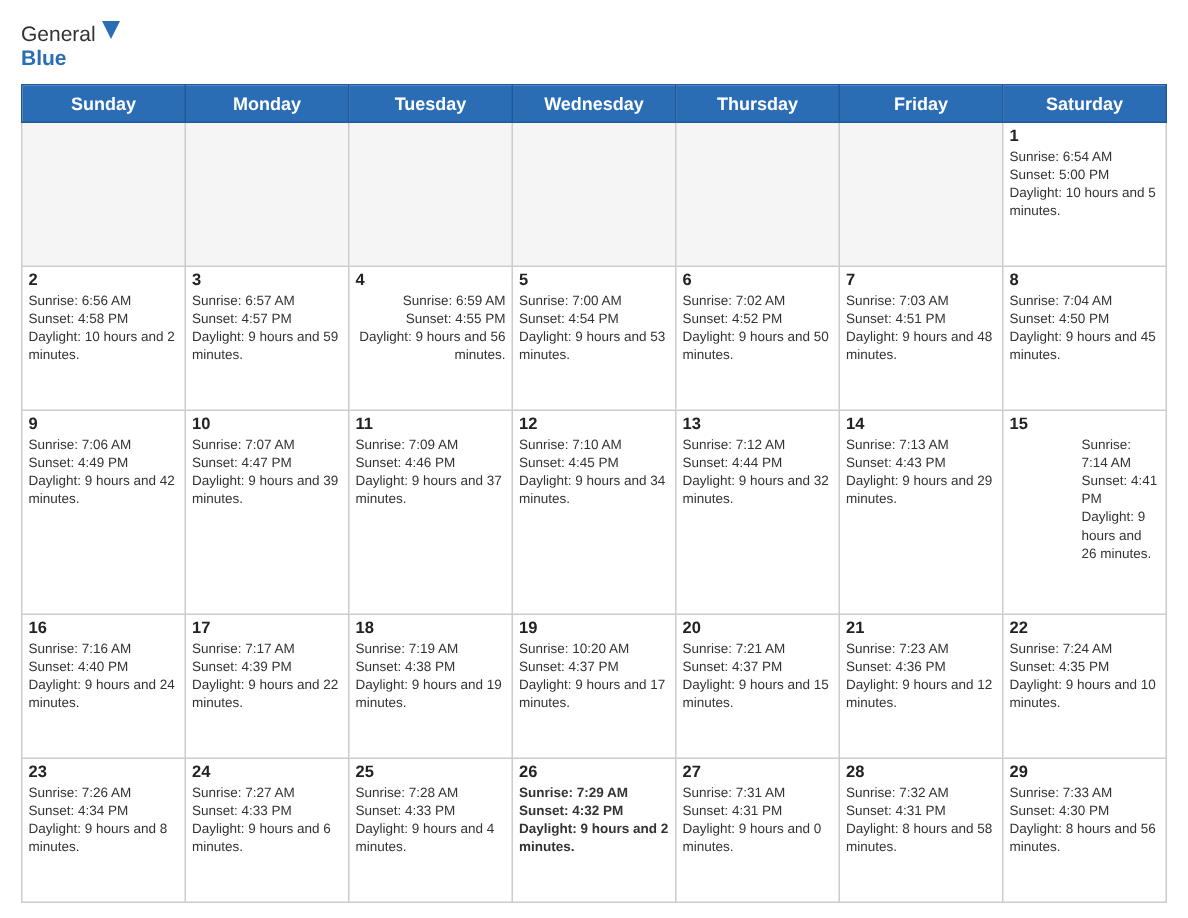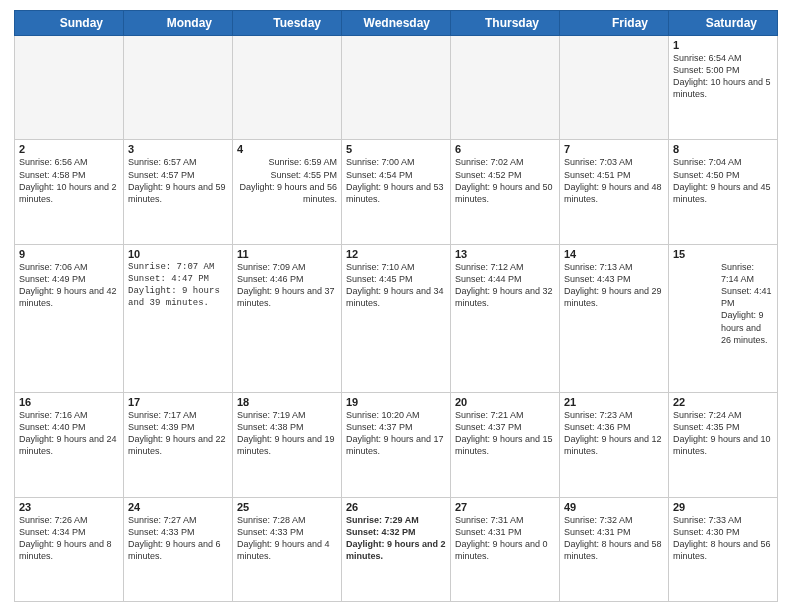--- a/index.html
+++ b/index.html
@@ -49,21 +49,21 @@
       border-collapse: collapse;
       width: 100%;
       table-layout: fixed;
     }
     .calendar th {
       background: #2a6db5;
       color: #fff;
       font-size: 12px;
       font-weight: bold;
       padding: 5px 20px;
-      text-align: right;
+      text-align: center;
       border: 1px solid #1e5a9a;
     }
     .calendar td {
       border: 1px solid #ccc;
       vertical-align: top;
       padding: 3px 4px;
       font-size: 9.5px;
       color: #222;
       background: #fff;
       height: 74px;
@@ -83,20 +83,33 @@
     .day-info {
       font-size: 9px;
       color: #333;
       line-height: 1.35;
     }
   </style>
 </head>
 <body>
 
 <div class="page">
+  <div class="header">
+    <div class="logo">
+<svg width="68" height="40" viewBox="0 0 68 40" xmlns="http://www.w3.org/2000/svg">
+  <text x="0" y="17" font-size="14" font-family="Arial, sans-serif" fill="#333" font-weight="normal">General</text>
+  <text x="0" y="33" font-size="14" font-family="Arial, sans-serif" fill="#2a6db5" font-weight="bold">Blue</text>
+  <polygon points="54,4 66,4 60,16" fill="#2a6db5"></polygon>
+</svg>
+      </div>
+    <div class="title-area">
+      <div class="month-title"></div>
+      <div class="subtitle"></div>
+    </div>
+  </div>
 
   <table class="calendar" id="cal-table">
     <thead id="cal-head">
         <tr>
           <th>Sunday</th>
           <th>Monday</th>
           <th>Tuesday</th>
           <th>Wednesday</th>
           <th>Thursday</th>
           <th>Friday</th>
@@ -164,21 +177,21 @@
         </tr>
         <tr>
           <td>
             <span class="day-number">9</span>
             <div class="day-info" style="white-space: pre-line;">Sunrise: 7:06 AM
 Sunset: 4:49 PM
 Daylight: 9 hours and 42 minutes.</div>
           </td>
           <td>
             <span class="day-number">10</span>
-            <div class="day-info" style="white-space: pre-line; font-family: Liberation Mono, monospace;">Sunrise: 7:07 AM
+            <div class="day-info" style="white-space: pre-line;">Sunrise: 7:07 AM
 Sunset: 4:47 PM
 Daylight: 9 hours and 39 minutes.</div>
           </td>
           <td>
             <span class="day-number">11</span>
             <div class="day-info" style="white-space: pre-line;">Sunrise: 7:09 AM
 Sunset: 4:46 PM
 Daylight: 9 hours and 37 minutes.</div>
           </td>
           <td>
@@ -275,21 +288,21 @@
 Sunset: 4:32 PM
 Daylight: 9 hours and 2 minutes.</div>
           </td>
           <td>
             <span class="day-number">27</span>
             <div class="day-info" style="white-space: pre-line;">Sunrise: 7:31 AM
 Sunset: 4:31 PM
 Daylight: 9 hours and 0 minutes.</div>
           </td>
           <td>
-            <span class="day-number">49</span>
+            <span class="day-number">28</span>
             <div class="day-info" style="white-space: pre-line;">Sunrise: 7:32 AM
 Sunset: 4:31 PM
 Daylight: 8 hours and 58 minutes.</div>
           </td>
           <td>
             <span class="day-number">29</span>
             <div class="day-info" style="white-space: pre-line;">Sunrise: 7:33 AM
 Sunset: 4:30 PM
 Daylight: 8 hours and 56 minutes.</div>
           </td>

